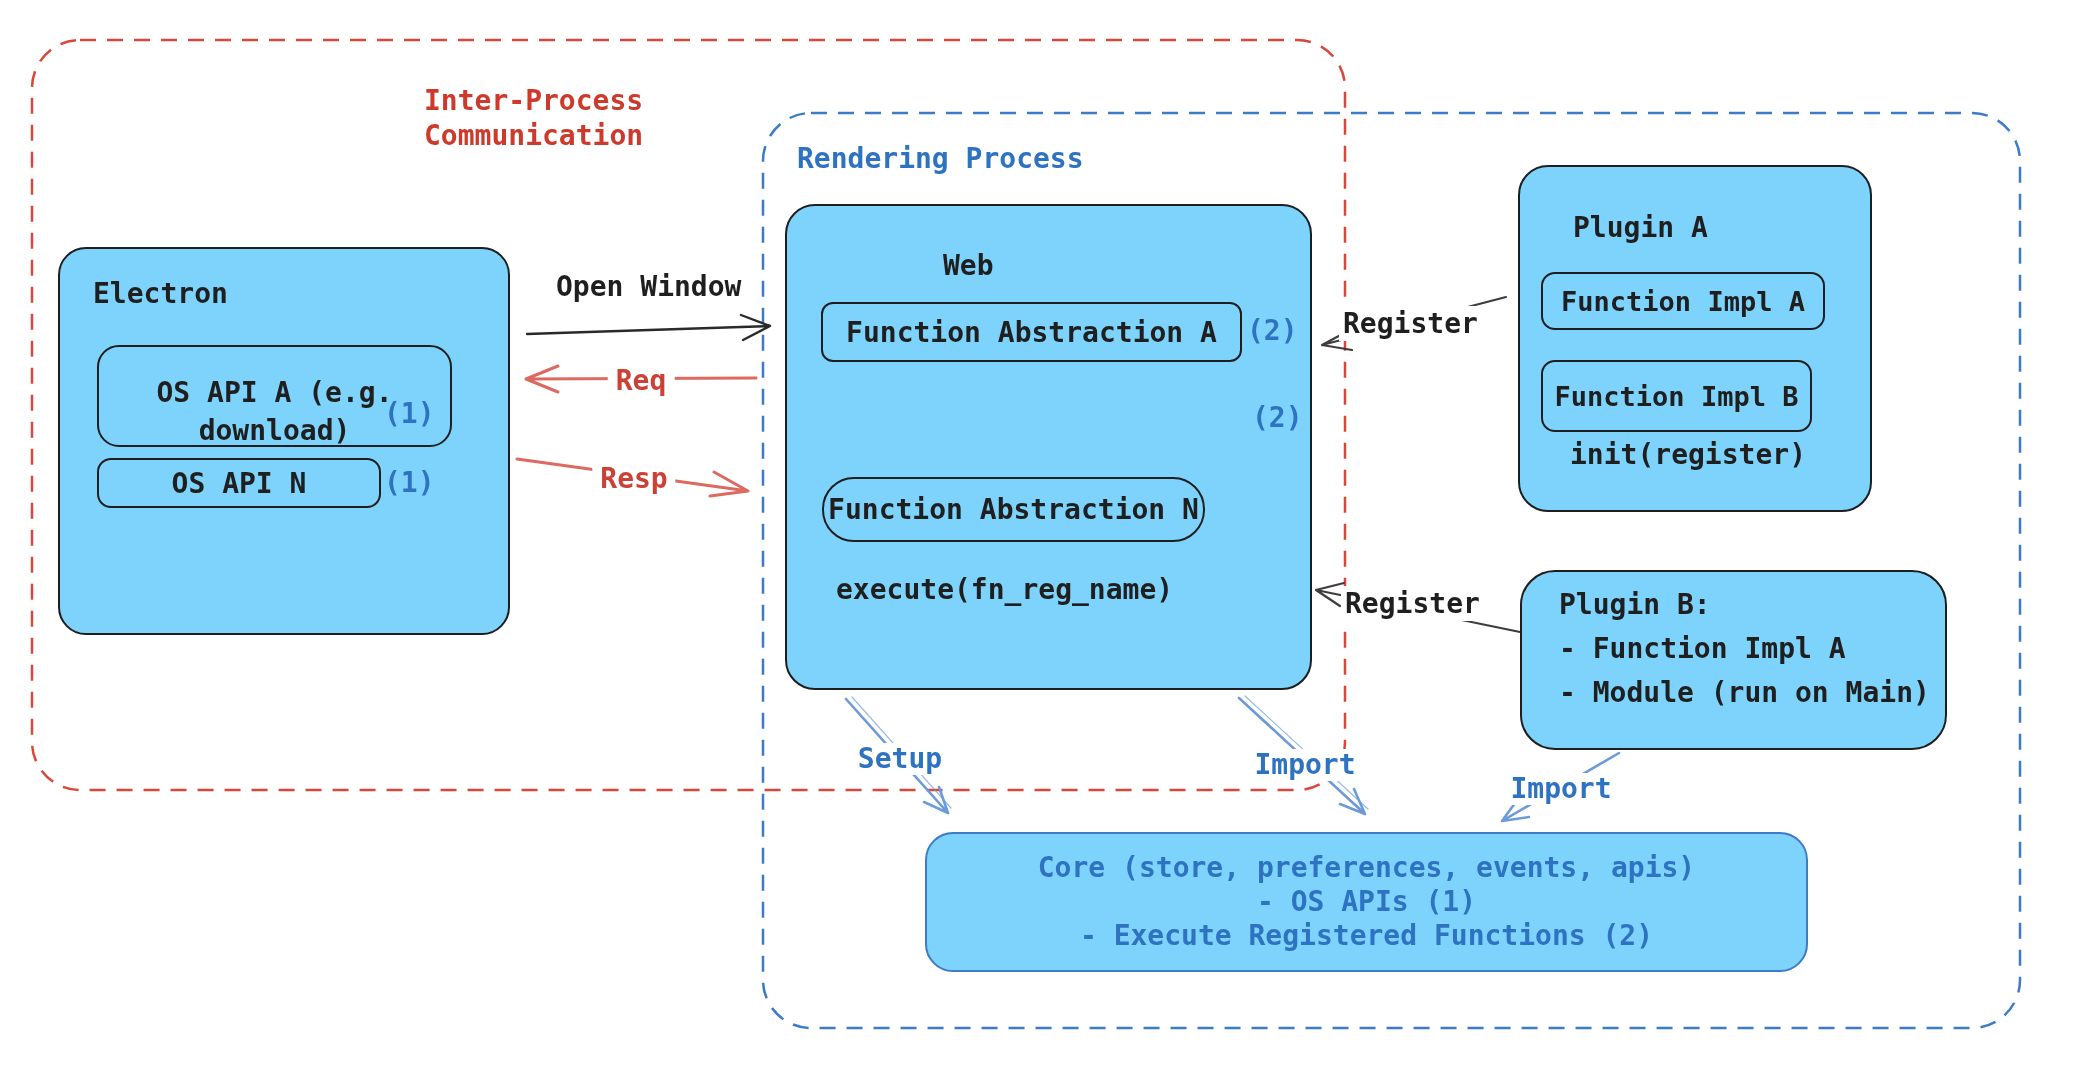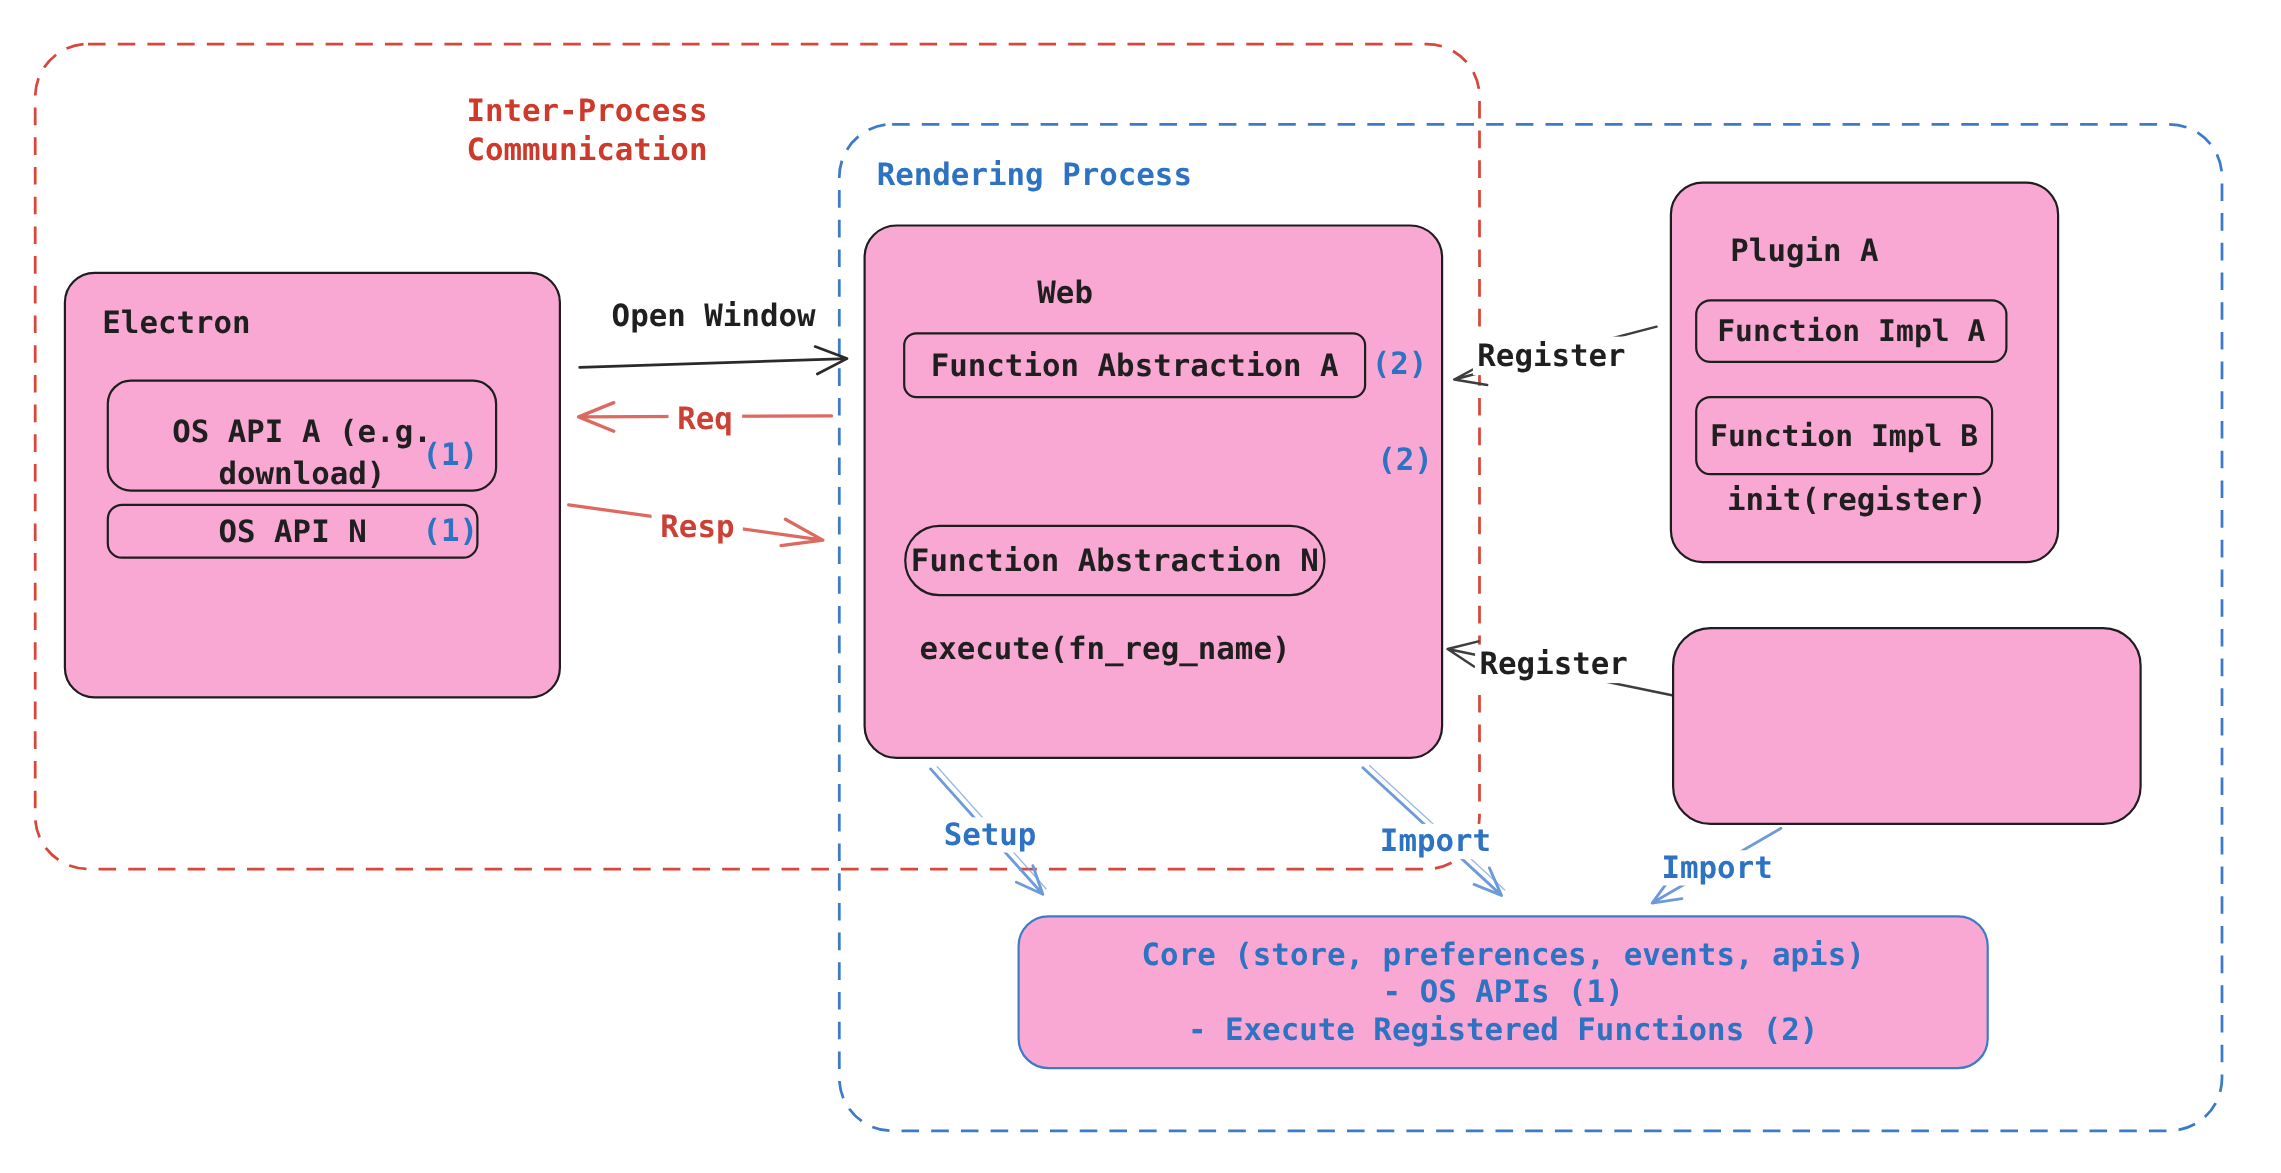--- a/index.html
+++ b/index.html
@@ -2,21 +2,21 @@
 <html><head>
 <meta charset="utf-8">
 <style>
   html,body{margin:0;padding:0;background:#fff;}
   #canvas{
     position:relative;width:2074px;height:1066px;background:#ffffff;overflow:hidden;
     font-family:"DejaVu Sans Mono","Liberation Mono",monospace;
   }
   #shapes{position:absolute;left:0;top:0;z-index:1;}
   .box{
-    position:absolute;background:#f9a8d4;border:2px solid #1e1e1e;z-index:2;box-sizing:border-box;
+    position:absolute;background:#7dd3fc;border:2px solid #1e1e1e;z-index:2;box-sizing:border-box;
   }
   .label{
     position:absolute;z-index:3;color:#1f1f1f;font-weight:600;font-size:28px;line-height:35px;
     white-space:pre-line;
   }
   .center-text{display:flex;align-items:center;justify-content:center;text-align:center;}
   .on-line{background:#ffffff;padding:0 8px;transform:translate(-50%,-50%);line-height:32px;}
   .blue{color:#2e72c2;}
   .red{color:#cd3a2c;}
   .red-arrow-label{color:#cc4136;}
@@ -58,21 +58,21 @@
 
   <div class="box" style="left:58px;top:247px;width:452px;height:388px;border-radius:28px;"></div>
   <div class="label" style="left:93px;top:276px;">Electron</div>
 
   <div class="box center-text" style="left:97px;top:345px;width:355px;height:102px;border-radius:22px;">
     <span class="label" style="position:static;line-height:38px;margin-top:32px;">OS API A (e.g.
 download)</span>
   </div>
   <div class="badge" style="left:384px;top:398px;">(1)</div>
 
-  <div class="box center-text" style="left:97px;top:458px;width:338px;height:50px;border-radius:14px;">
+  <div class="box center-text" style="left:97px;top:458px;width:284px;height:50px;border-radius:14px;">
     <span class="label" style="position:static;">OS API N</span>
   </div>
   <div class="badge" style="left:384px;top:467px;">(1)</div>
 
   <div class="label" style="left:556px;top:269px;">Open Window</div>
   <div class="label on-line red-arrow-label" style="left:641px;top:381px;">Req</div>
   <div class="label on-line red-arrow-label" style="left:634px;top:479px;">Resp</div>
 
   <div class="box" style="left:785px;top:204px;width:527px;height:486px;border-radius:30px;"></div>
   <div class="label" style="left:943px;top:248px;">Web</div>
@@ -98,20 +98,23 @@
 
   <div class="box center-text" style="left:1541px;top:272px;width:284px;height:58px;border-radius:14px;">
     <span class="label" style="position:static;font-size:27px;">Function Impl A</span>
   </div>
   <div class="box center-text" style="left:1541px;top:360px;width:271px;height:72px;border-radius:14px;">
     <span class="label" style="position:static;font-size:27px;">Function Impl B</span>
   </div>
   <div class="label" style="left:1570px;top:437px;">init(register)</div>
 
   <div class="box" style="left:1520px;top:570px;width:427px;height:180px;border-radius:35px;"></div>
+  <div class="label" style="left:1559px;top:583px;line-height:44px;">Plugin B:
+- Function Impl A
+- Module (run on Main)</div>
 
   <div class="label on-line blue" style="left:900px;top:759px;">Setup</div>
   <div class="label on-line blue" style="left:1305px;top:765px;">Import</div>
   <div class="label on-line blue" style="left:1561px;top:789px;">Import</div>
 
   <div class="box" style="left:925px;top:832px;width:883px;height:140px;border-radius:28px;border:2px solid #3d7bc8;"></div>
   <div class="label blue" style="left:925px;top:851px;width:883px;line-height:34px;text-align:center;">Core (store, preferences, events, apis)
 - OS APIs (1)
 - Execute Registered Functions (2)</div>
 

